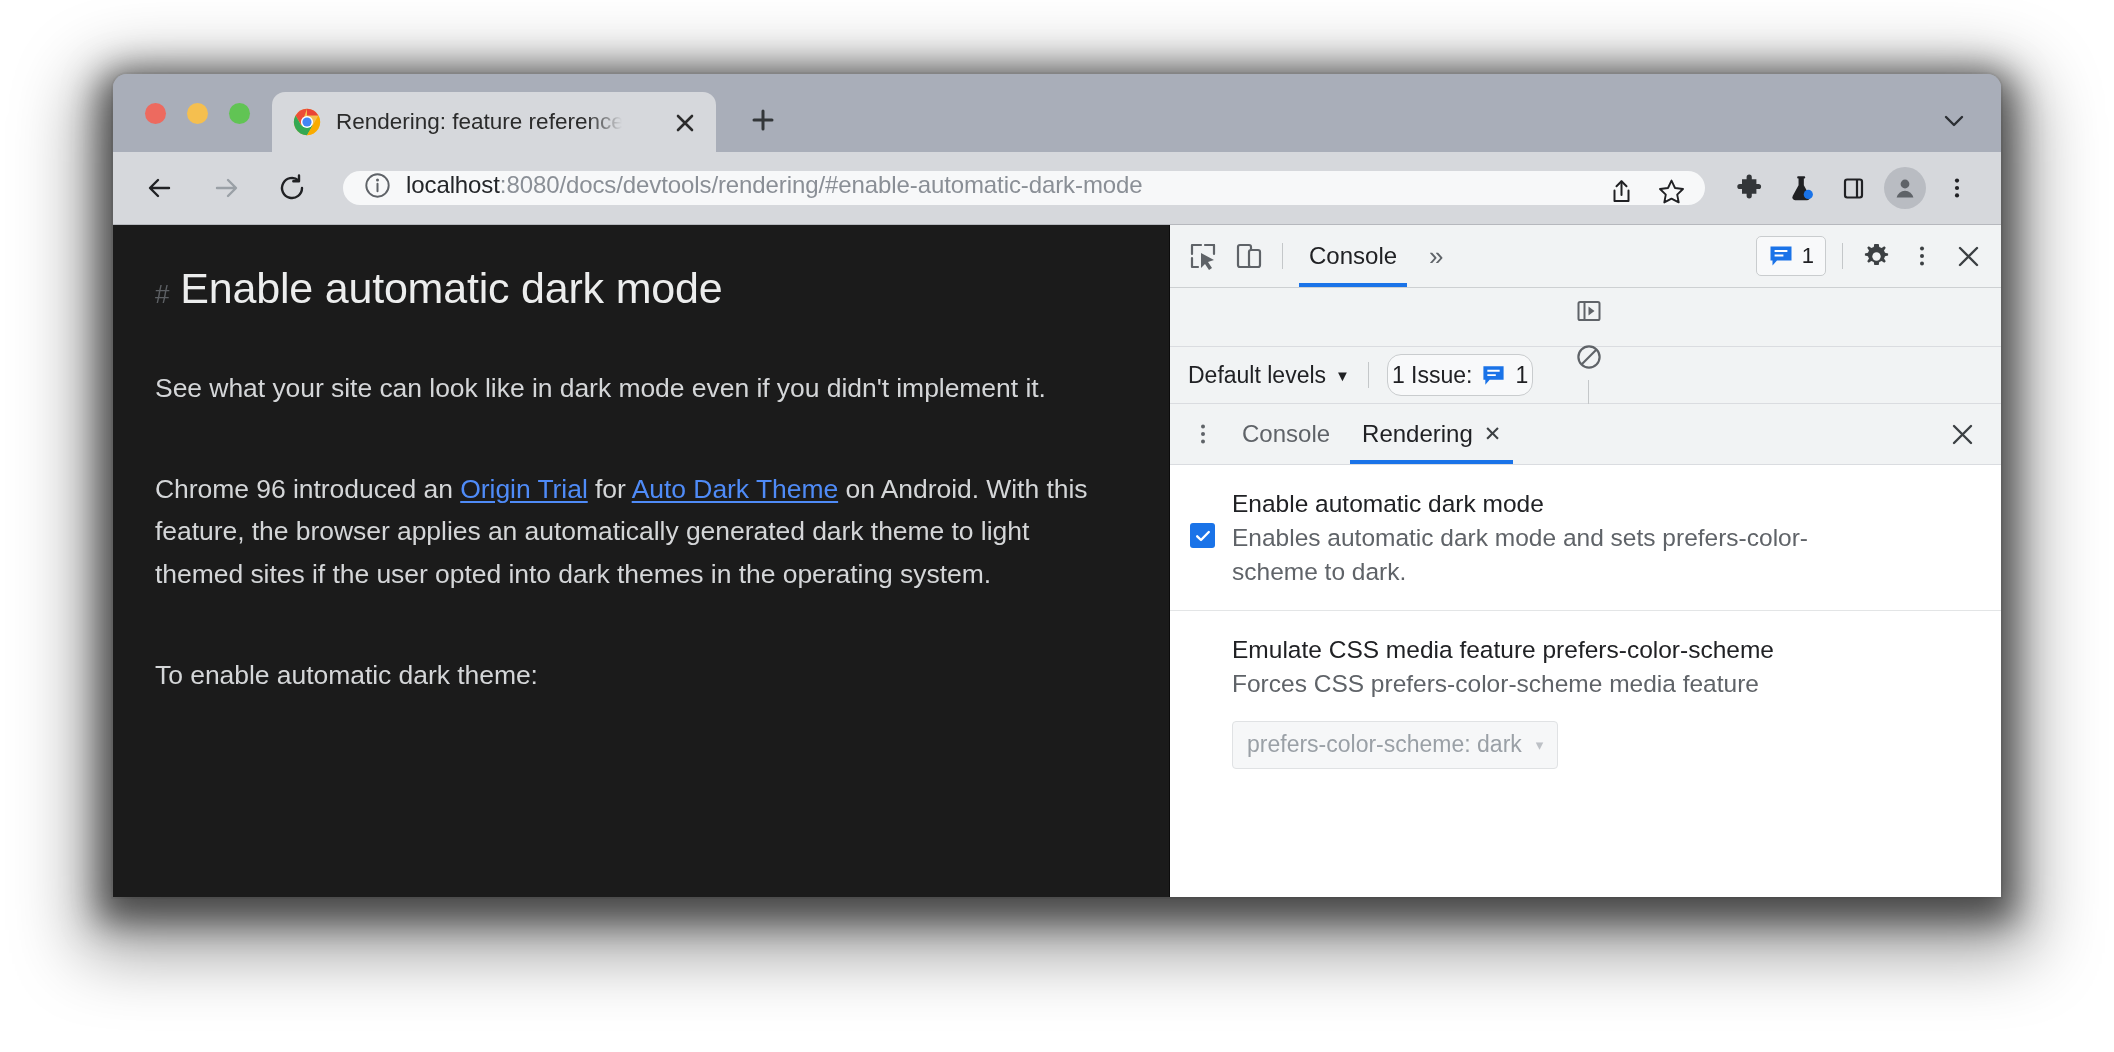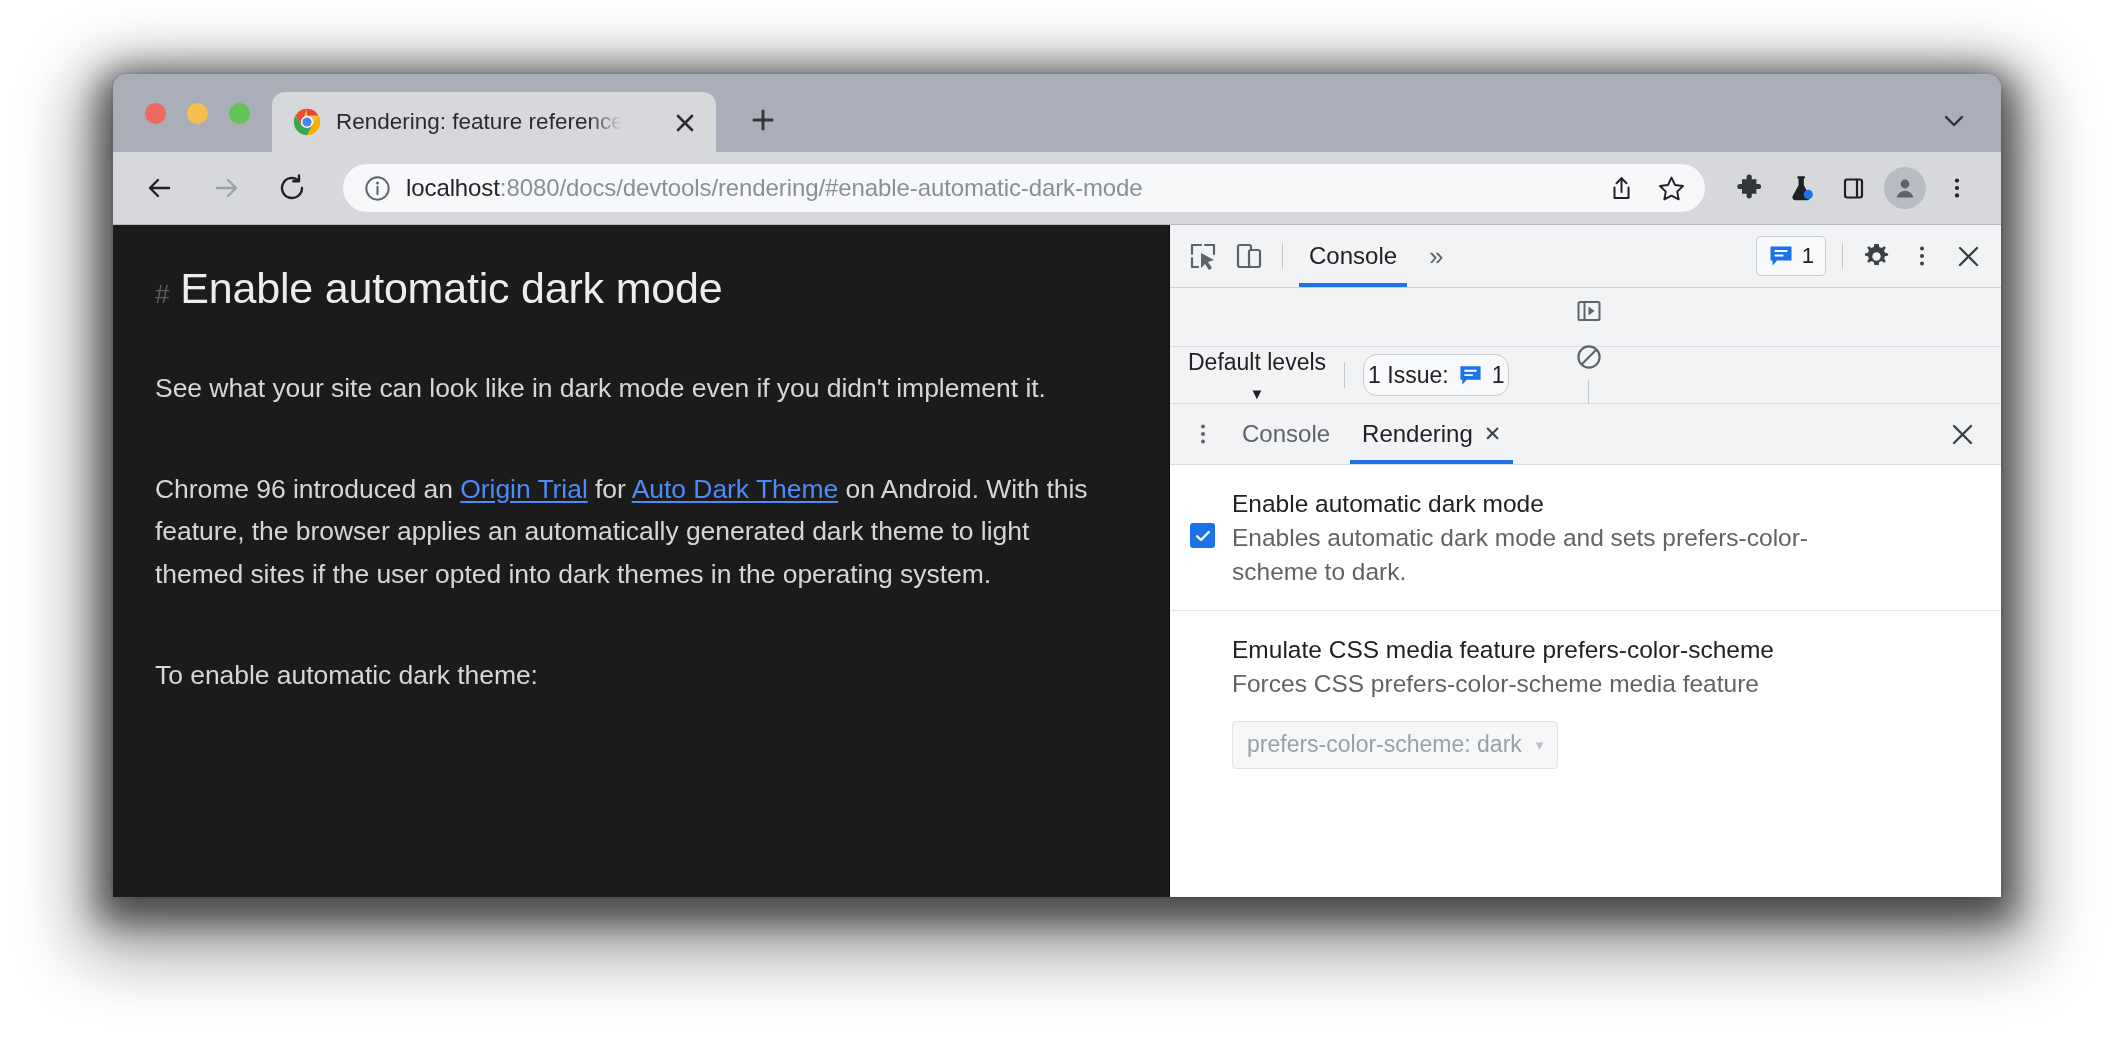--- a/index.html
+++ b/index.html
@@ -90,25 +90,25 @@
     width:50px;height:50px;
     display:flex;align-items:center;justify-content:center;
     flex:0 0 auto;
   }
   #nav-back{margin-left:22px;}
   #nav-forward{margin-left:16px;}
   #nav-reload{margin-left:16px;}
 
   #omnibox{
     margin-left:26px;
-    height:48px;
+    height:34px;
     flex:1 1 auto;
     background:#f7f8f9;
     border-radius:26px;
-    display:flex;align-items:center;
+    display:flex;align-items:flex-start;
     min-width:0;
     margin-right:22px;
   }
   #site-info-icon{
     margin-left:20px;
     width:28px;height:28px;flex:0 0 28px;
     display:flex;align-items:center;justify-content:center;
   }
   #omnibox-url{
     margin-left:15px;
@@ -287,21 +287,21 @@
   }
 
   
   #dt-levels-toolbar{
     height:56px;
     border-bottom:1px solid #dadce0;
     padding-left:18px;
   }
   #default-levels{
     font-size:23px;color:#202124;
-    display:flex;align-items:center;gap:9px;flex-direction:column;
+    display:flex;align-items:center;gap:9px;
   }
   #issue-counter{
     display:flex;align-items:center;gap:9px;
     border:1px solid #c9ccce;
     border-radius:14px;
     height:40px;
     padding:0 4px;
     font-size:23px;color:#202124;
     background:#f8f9fa;
   }

